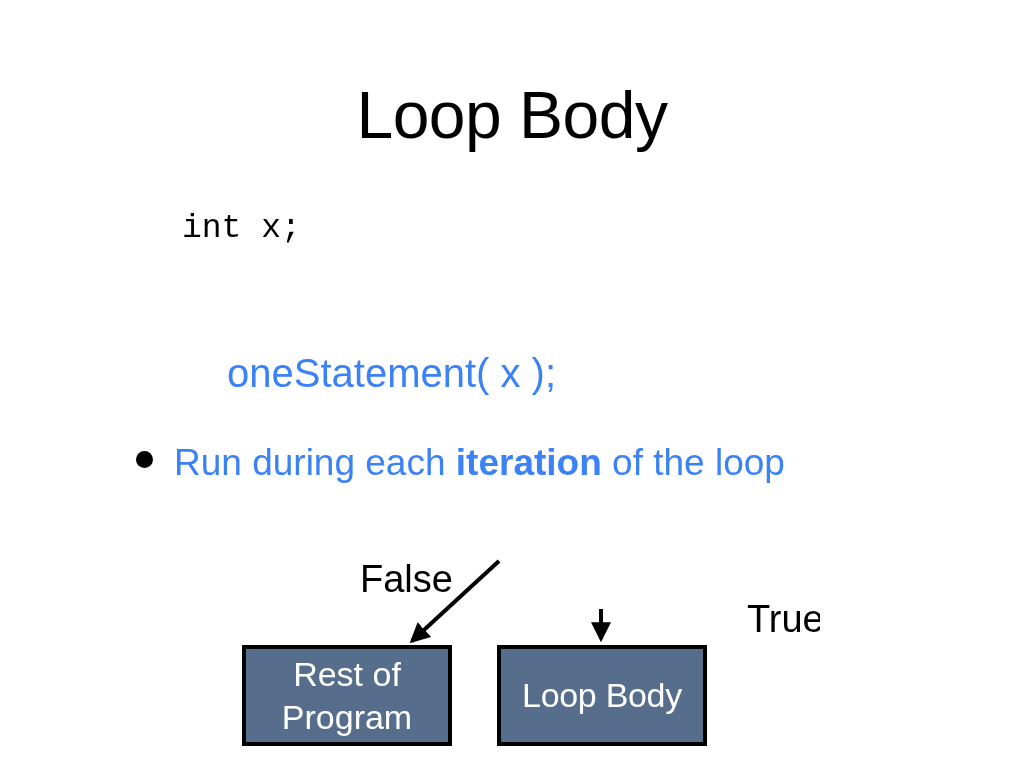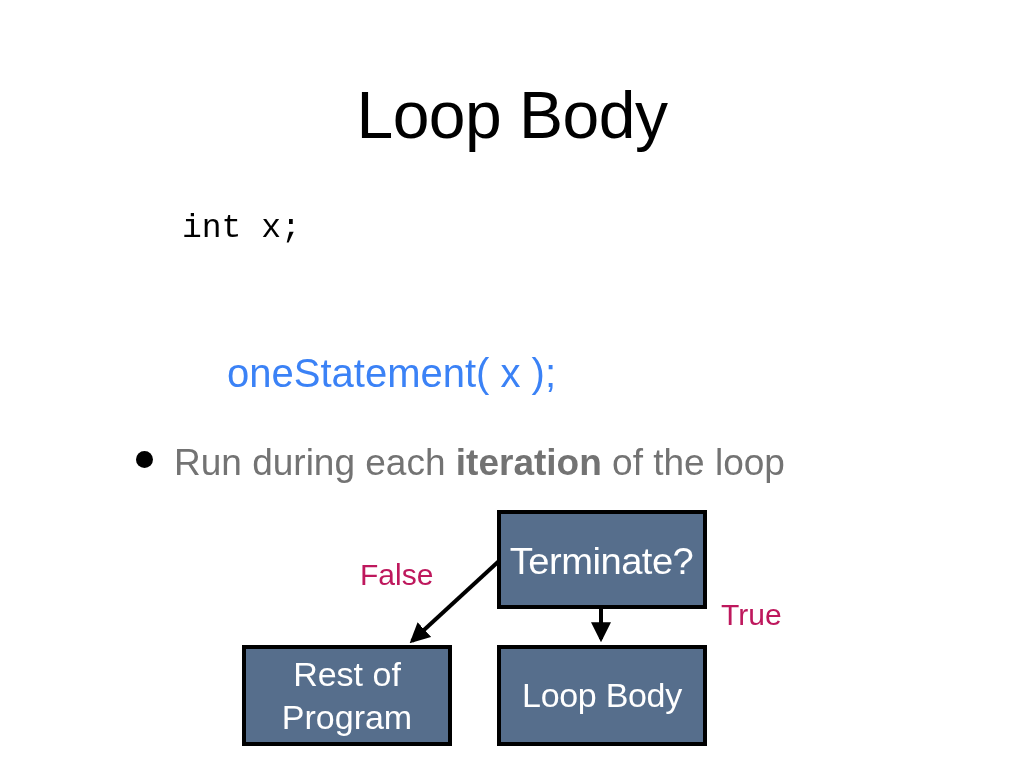--- a/index.html
+++ b/index.html
@@ -77,21 +77,21 @@
     border-radius: 50%;
     background: #000000;
   }
   #bullet-text {
     position: absolute;
     left: 38px;
     top: 0px;
     font-family: "Liberation Sans", sans-serif;
     font-size: 37px;
     line-height: 1.15;
-    color: #737373;
+    color: #3b82f6;
     white-space: nowrap;
   }
   #bullet-text b { font-weight: 700; }
 
   
   #flowchart {
     position: absolute;
     left: 0;
     top: 0;
     width: 1024px;
@@ -144,27 +144,27 @@
     height: 101px;
   }
   #box-loopbody .flow-box-label {
     font-size: 34px;
     letter-spacing: -0.3px;
   }
 
   .flow-edge-label {
     position: absolute;
     font-family: "Liberation Sans", sans-serif;
-    font-size: 30px;
-    line-height: 1;
-    color: #be185d;
+    font-size: 38px;
+    line-height: 1;
+    color: #000000;
     white-space: nowrap;
   }
   #label-false { left: 360px; top: 560px; }
-  #label-true  { left: 721px; top: 600px; }
+  #label-true  { left: 747px; top: 600px; }
 
   #flow-arrows {
     position: absolute;
     left: 0;
     top: 0;
     width: 1024px;
     height: 768px;
     pointer-events: none;
   }
 </style>
@@ -192,23 +192,20 @@
         <marker id="arrowhead" markerWidth="5" markerHeight="5" refX="4.2" refY="2.5" orient="auto" markerUnits="strokeWidth">
           <path d="M0,0 L5,2.5 L0,5 z" fill="#000000"></path>
         </marker>
       </defs>
 
       <line x1="499" y1="561" x2="412" y2="641" stroke="#000000" stroke-width="4" marker-end="url(#arrowhead)"></line>
 
       <line x1="601" y1="609" x2="601" y2="639" stroke="#000000" stroke-width="4" marker-end="url(#arrowhead)"></line>
     </svg>
 
-    <div id="box-terminate" class="flow-box">
-      <span class="flow-box-label">Terminate?</span>
-    </div>
 
     <div id="box-rest" class="flow-box">
       <span class="flow-box-label">Rest of
 Program</span>
     </div>
 
     <div id="box-loopbody" class="flow-box">
       <span class="flow-box-label">Loop Body</span>
     </div>
 

